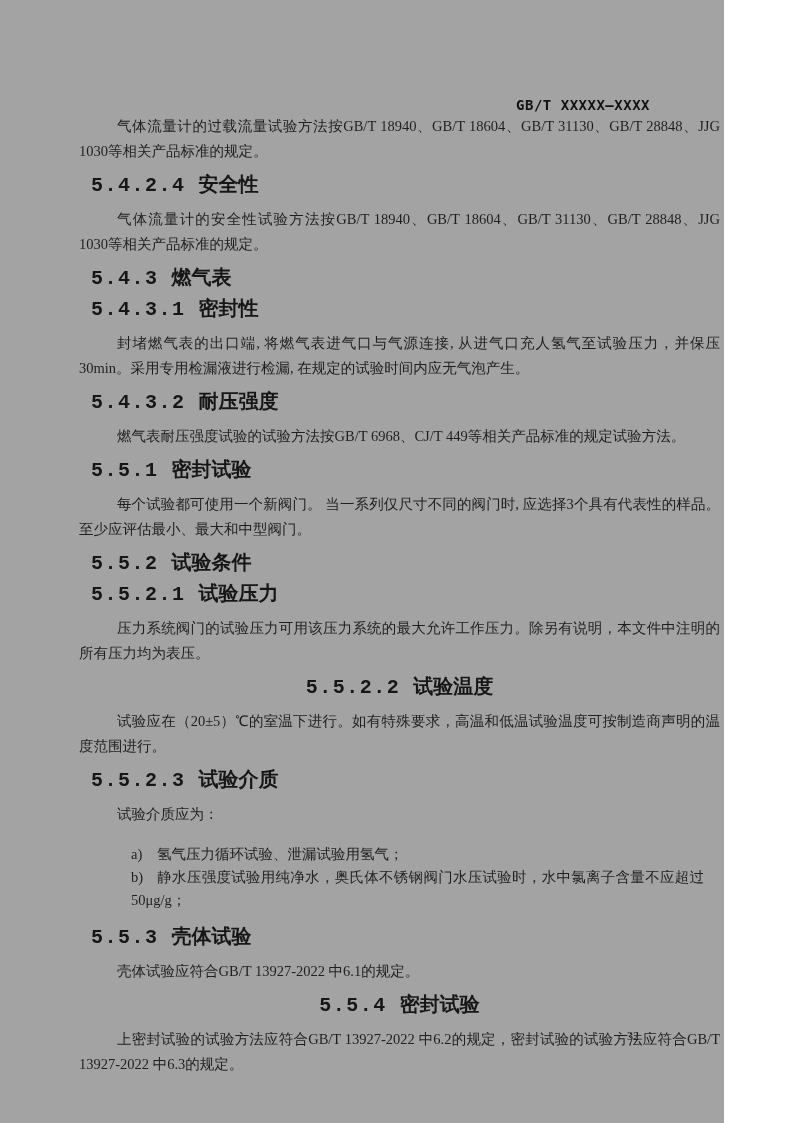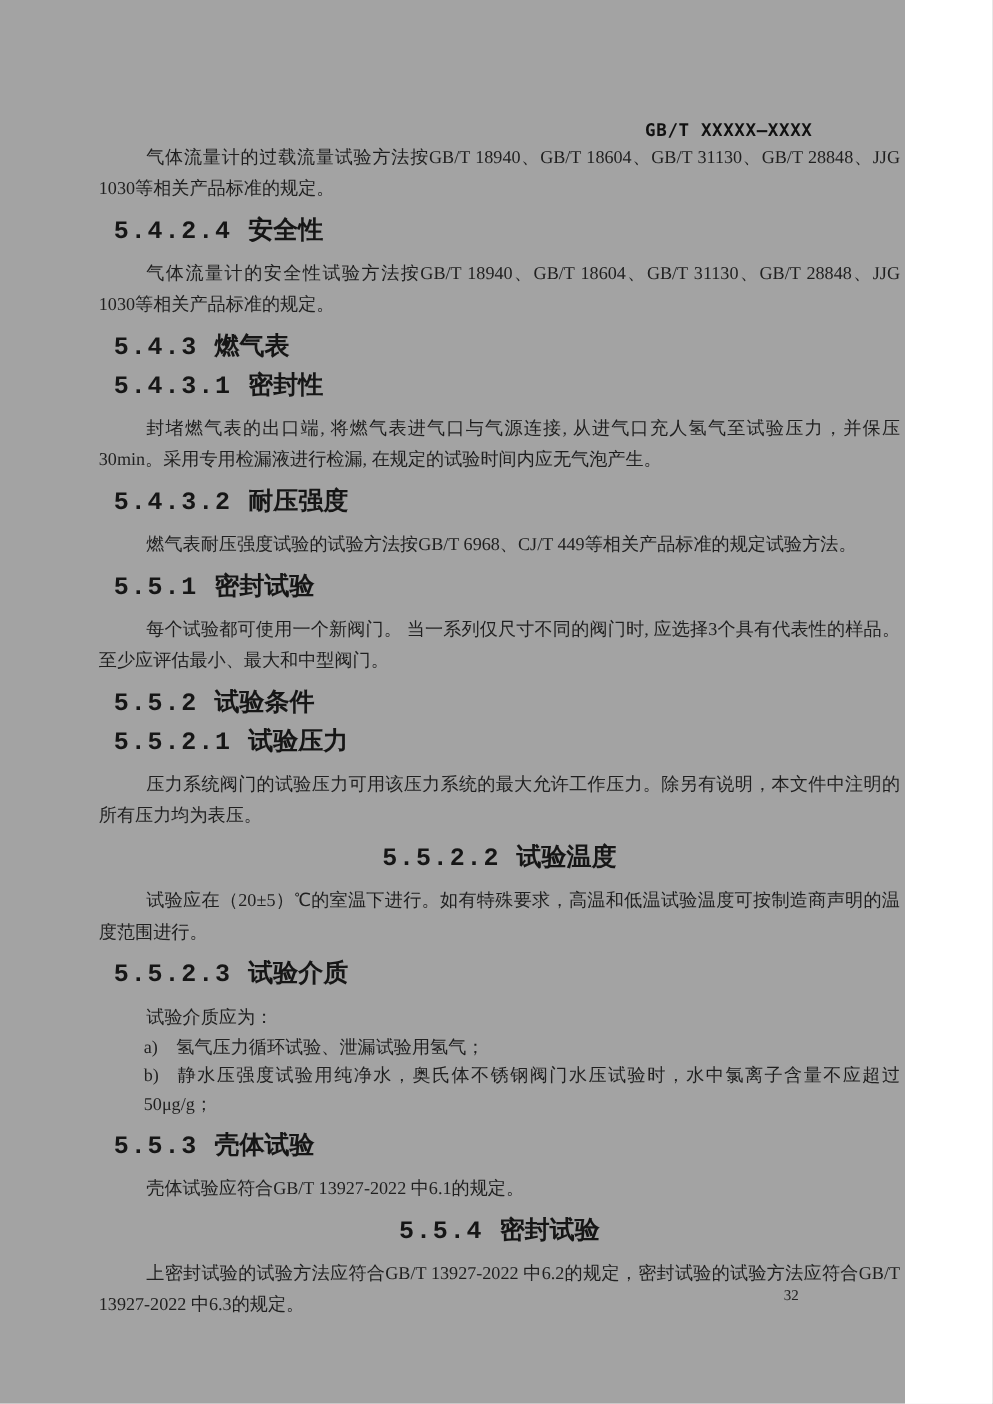--- a/index.html
+++ b/index.html
@@ -42,21 +42,21 @@
   h3.sec {
     margin: 12px;
     font-family: Liberation Mono, monospace;
     font-weight: bold;
     font-size: 20px;
     line-height: 19px;
     color: #161616;
   }
   h3.sec .num { letter-spacing: 1.5px; }
   h3.sec .ttl { margin-left: 13px; }
-  .list { margin: 0; }
+  .list { margin: 16px; }
   .li {
     margin-left: 36px;
     font-size: 14.5px;
     line-height: 23px;
     text-align: justify;
   }
   .li .mk {
     display: inline-block;
     width: 26px;
   }

